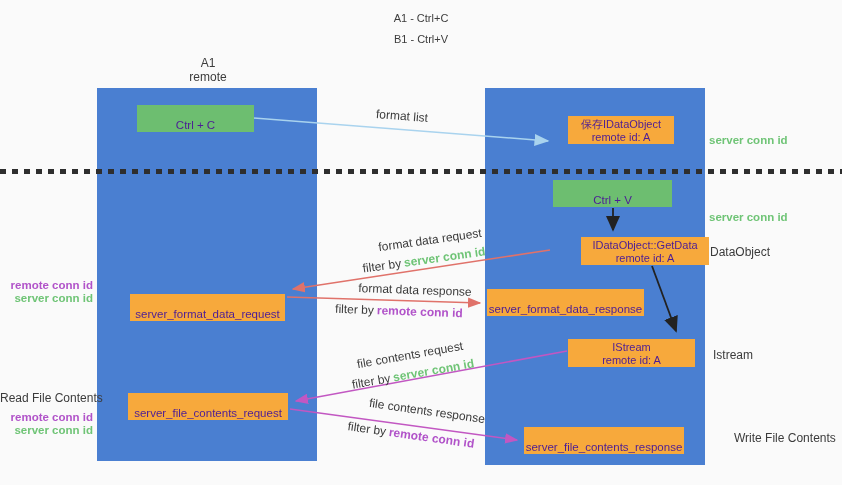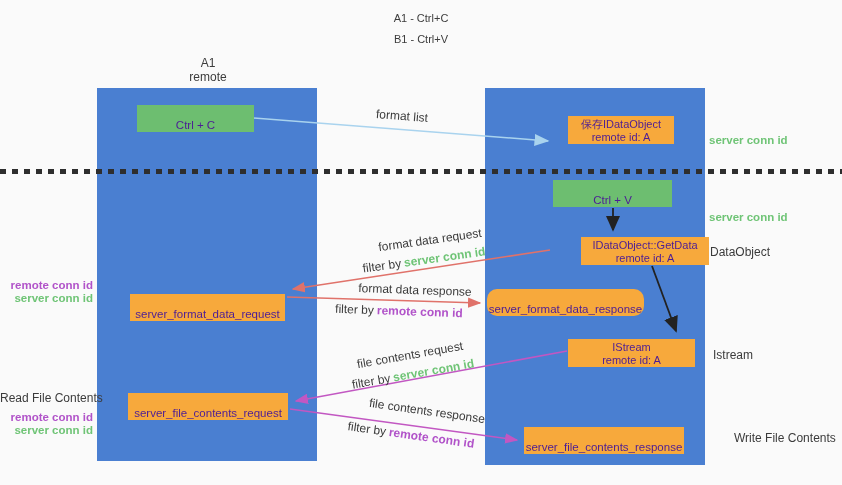--- a/index.html
+++ b/index.html
@@ -82,21 +82,21 @@
   <div class="box box-green" style="left:553px;top:180px;width:119px;height:27px;">
     <span class="l1">Ctrl + V</span>
   </div>
   <div class="box box-orange" style="left:550px;top:237px;width:128px;height:28px;margin-left:31px;">
     <span class="l2">IDataObject::GetData</span>
     <span class="l2">remote id: A</span>
   </div>
   <div class="box box-orange" style="left:130px;top:294px;width:155px;height:27px;">
     <span class="l1">server_format_data_request</span>
   </div>
-  <div class="box box-orange" style="left:487px;top:289px;width:157px;height:27px;border-radius:10px;">
+  <div class="box box-orange" style="left:487px;top:289px;width:157px;height:27px;">
     <span class="l1">server_format_data_response</span>
   </div>
   <div class="box box-orange" style="left:568px;top:339px;width:127px;height:28px;">
     <span class="l2">IStream</span>
     <span class="l2">remote id: A</span>
   </div>
   <div class="box box-orange" style="left:128px;top:393px;width:160px;height:27px;">
     <span class="l1">server_file_contents_request</span>
   </div>
   <div class="box box-orange" style="left:524px;top:427px;width:160px;height:27px;">

